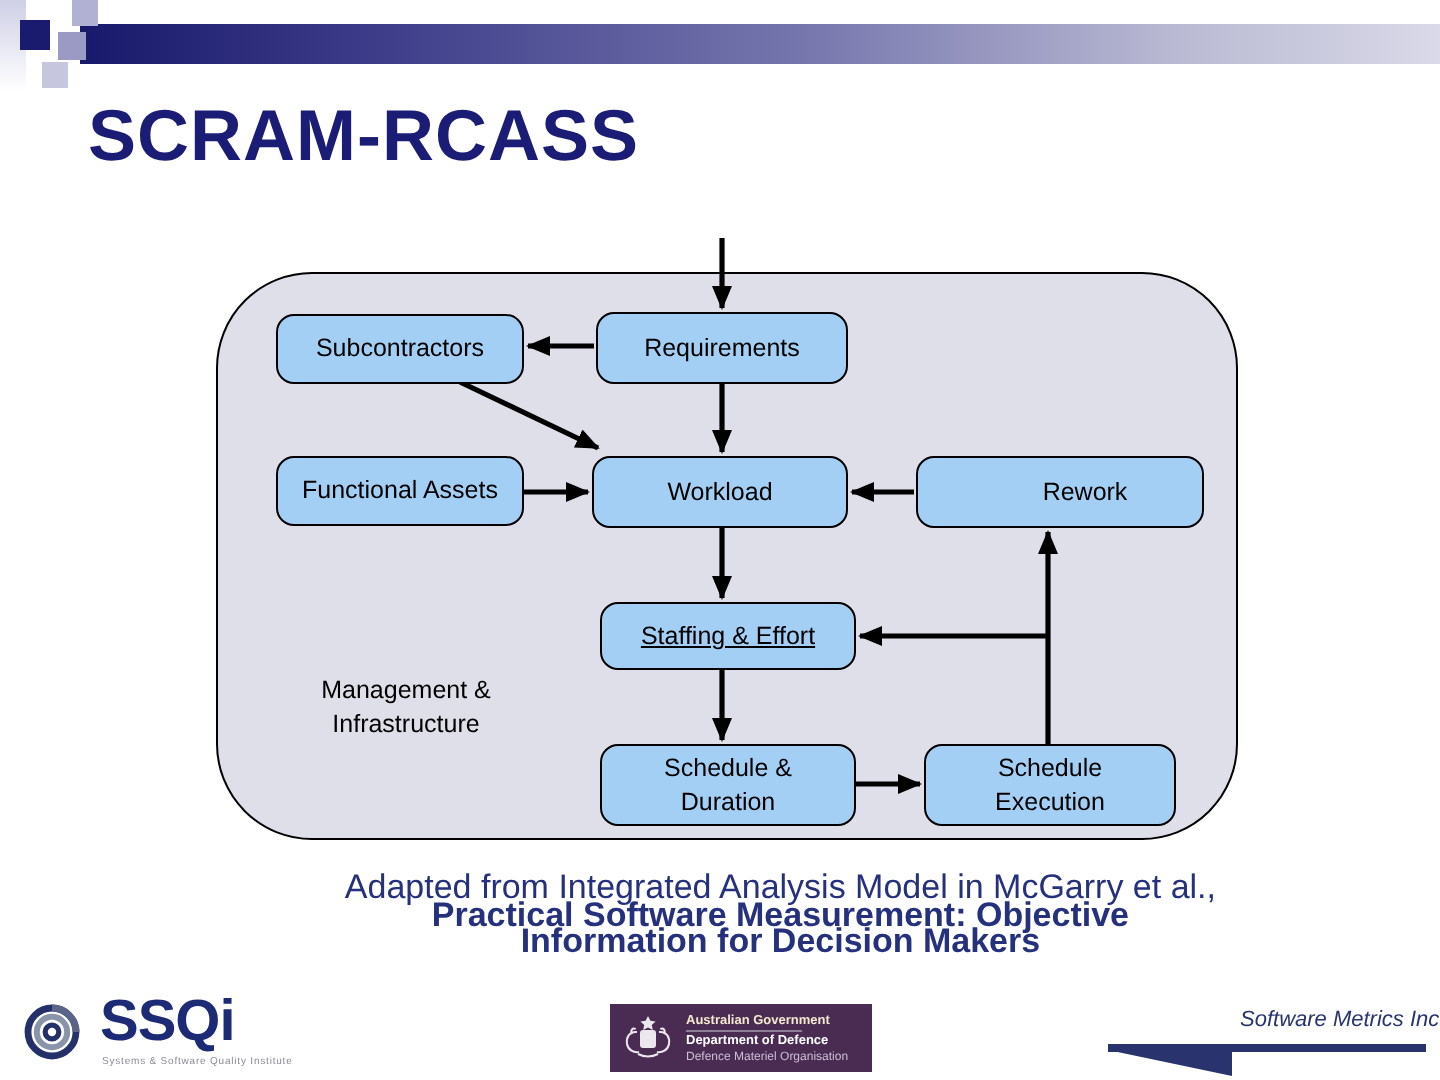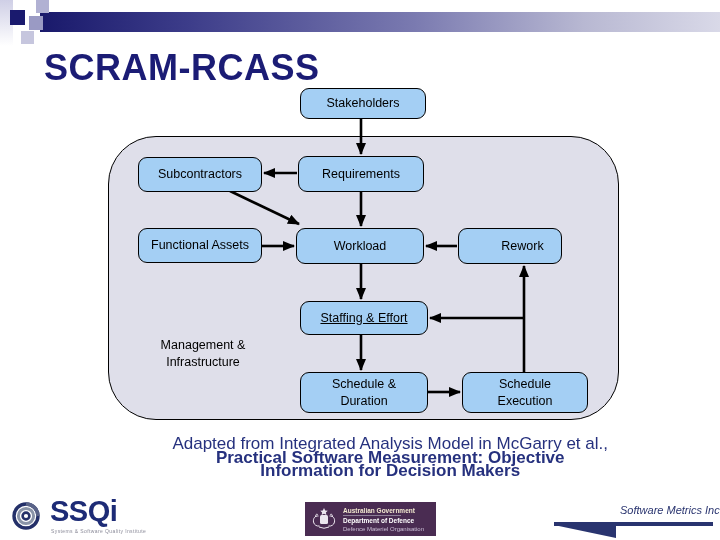--- a/index.html
+++ b/index.html
@@ -25,21 +25,21 @@
     background:#dfdfea;border:1.5px solid #000;border-radius:48px;box-sizing:border-box;}
   .arrows{position:absolute;left:0;top:0;width:720px;height:540px;pointer-events:none;}
   .dbox{position:absolute;box-sizing:border-box;background:#a4cff4;border:1.5px solid #000;
     border-radius:9px;display:flex;align-items:center;justify-content:center;text-align:center;
     font-size:12.5px;color:#000;line-height:1.3;white-space:pre-line;}
   .b-stakeholders{left:300px;top:88px;width:126px;height:31px;}
   .b-subcontractors{left:138px;top:157px;width:124px;height:35px;}
   .b-requirements{left:298px;top:156px;width:126px;height:36px;}
   .b-functional{left:138px;top:228px;width:124px;height:35px;}
   .b-workload{left:296px;top:228px;width:128px;height:36px;}
-  .b-rework{left:458px;top:228px;width:104px;height:36px;padding-left:25px;}
+  .b-rework{left:458px;top:228px;width:144px;height:36px;padding-left:25px;}
   .b-staffing{left:300px;top:301px;width:128px;height:34px;text-decoration:underline;}
   .b-schedule-duration{left:300px;top:372px;width:128px;height:41px;}
   .b-schedule-execution{left:462px;top:372px;width:126px;height:41px;}
   .mgmt-label{position:absolute;left:140px;top:337px;width:126px;text-align:center;
     font-size:12.5px;color:#000;line-height:17px;white-space:pre-line;}
   
   .attrib{position:absolute;right:112px;top:437px;text-align:center;color:#26317e;
     font-size:17px;line-height:13.5px;}
   .attrib .em{font-weight:bold;}
   
@@ -96,21 +96,20 @@
       <line x1="262" y1="246" x2="294" y2="246" marker-end="url(#ah)"></line>
       <line x1="457" y1="246" x2="426" y2="246" marker-end="url(#ah)"></line>
       <line x1="361" y1="264" x2="361" y2="299" marker-end="url(#ah)"></line>
       <line x1="361" y1="335" x2="361" y2="370" marker-end="url(#ah)"></line>
       <line x1="428" y1="392" x2="460" y2="392" marker-end="url(#ah)"></line>
       <line x1="524" y1="372" x2="524" y2="266" marker-end="url(#ah)"></line>
       <line x1="524" y1="318" x2="430" y2="318" marker-end="url(#ah)"></line>
     </g>
   </svg>
 
-  <div class="dbox b-stakeholders">Stakeholders</div>
   <div class="dbox b-subcontractors">Subcontractors</div>
   <div class="dbox b-requirements">Requirements</div>
   <div class="dbox b-functional">Functional Assets</div>
   <div class="dbox b-workload">Workload</div>
   <div class="dbox b-rework">Rework</div>
   <div class="dbox b-staffing">Staffing &amp; Effort</div>
   <div class="dbox b-schedule-duration">Schedule &amp;
 Duration</div>
   <div class="dbox b-schedule-execution">Schedule
 Execution</div>

